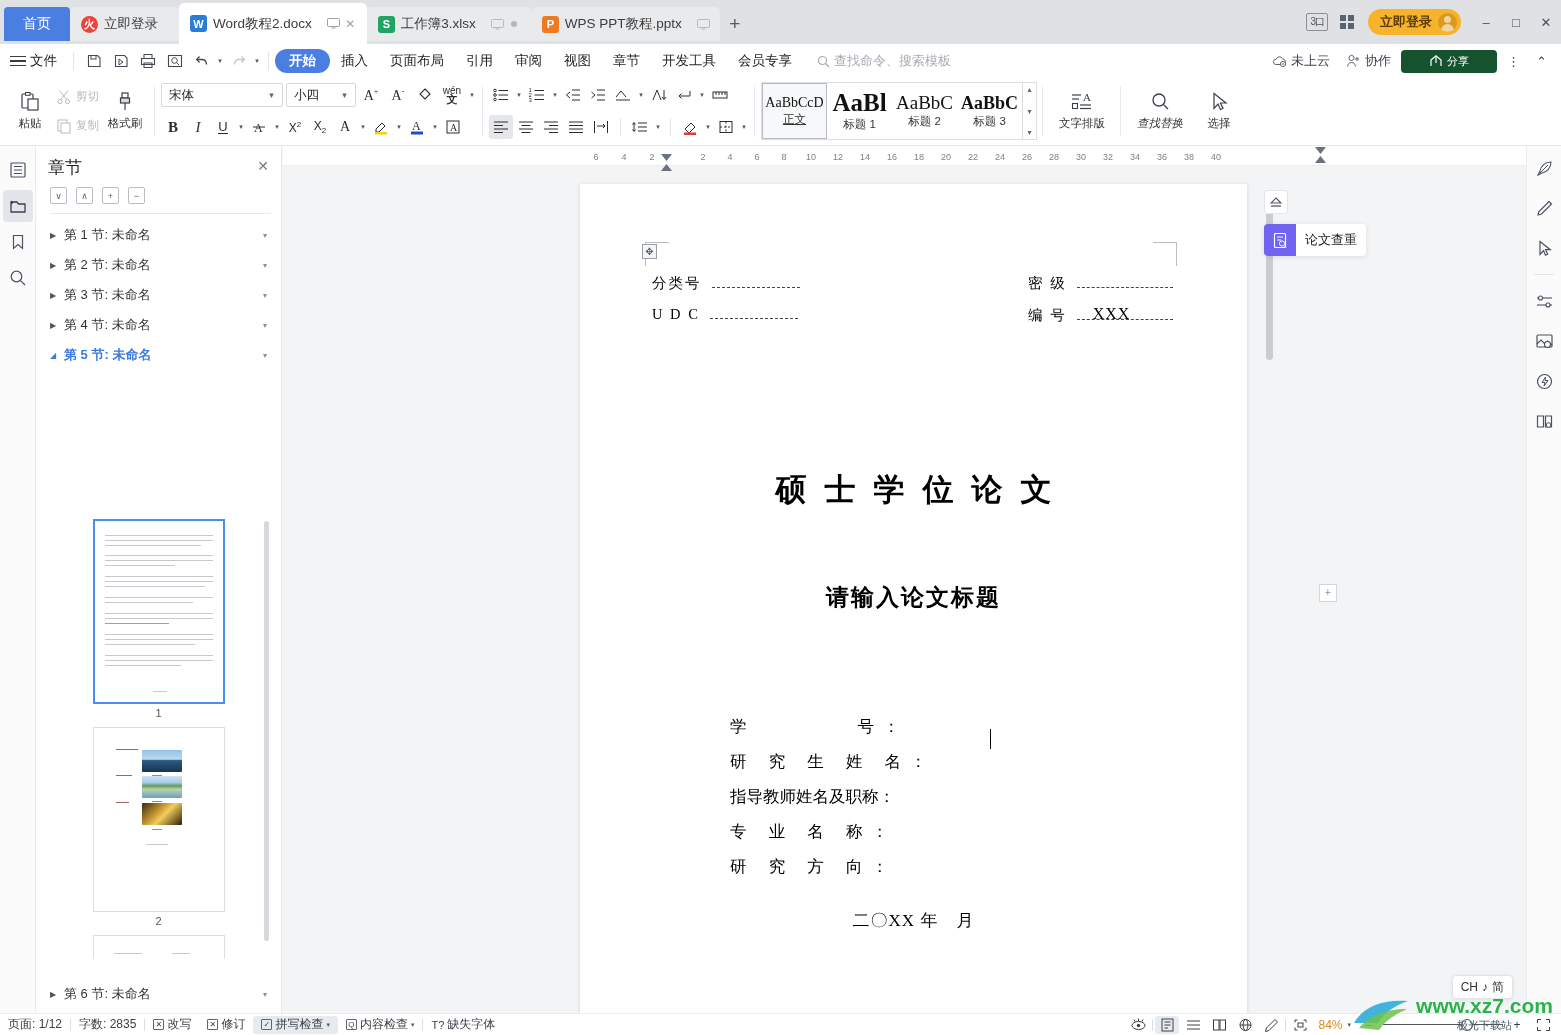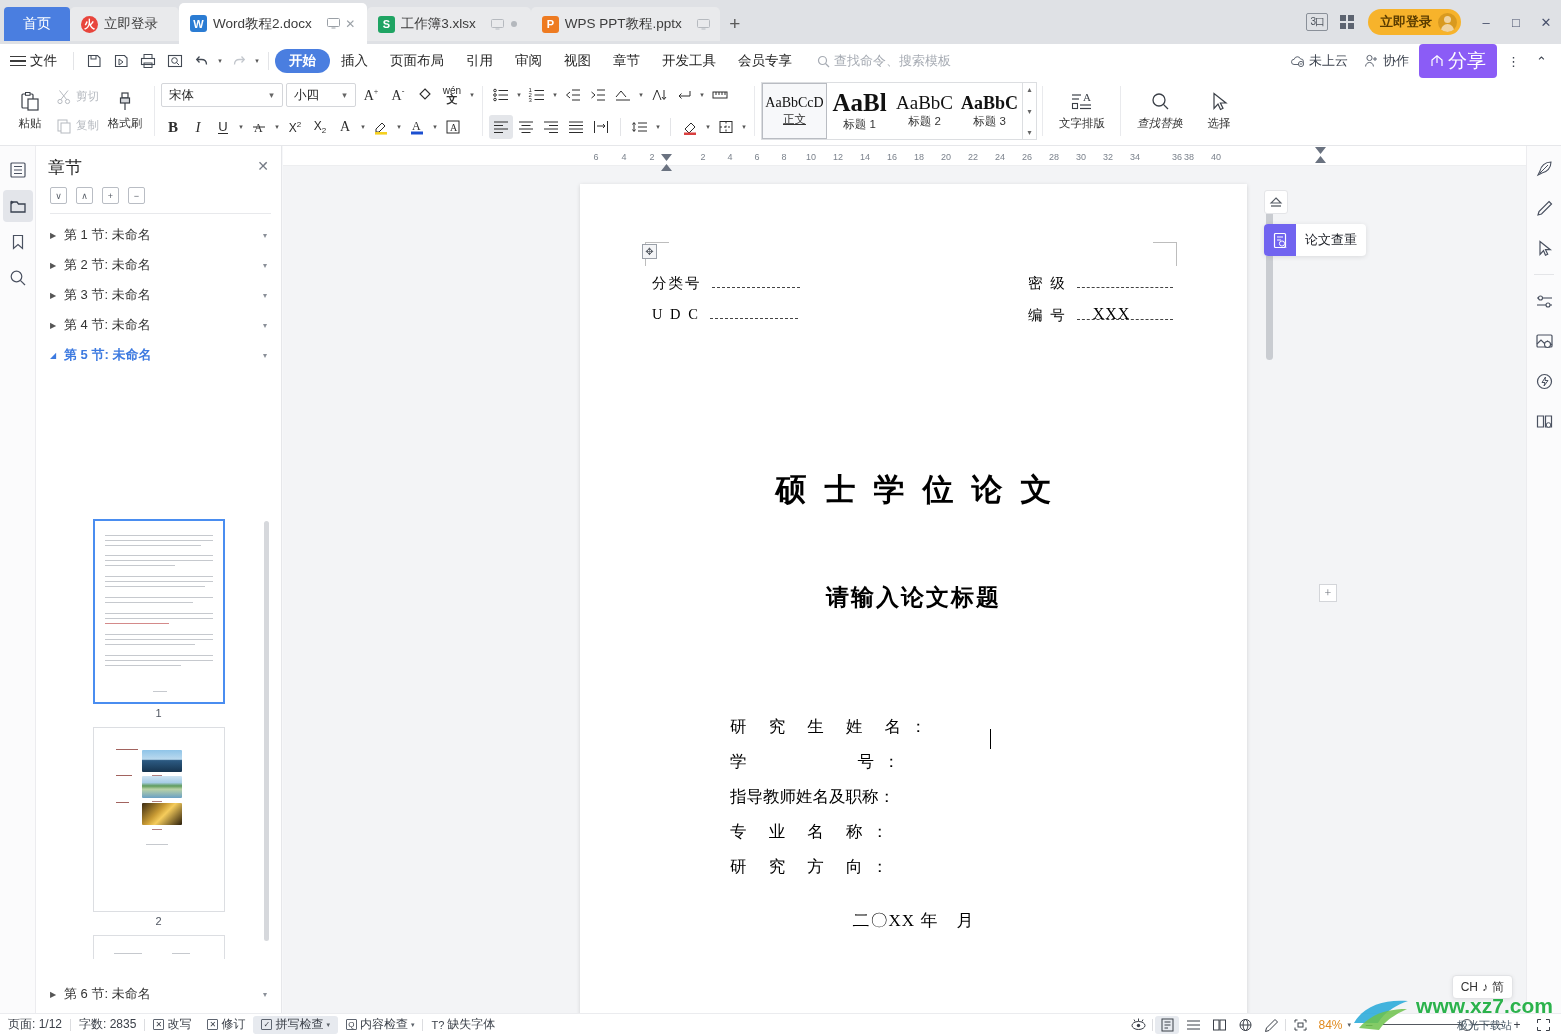--- a/index.html
+++ b/index.html
@@ -83,22 +83,22 @@
   .msep { width: 1px; height: 18px; background: #e3e4e7; margin: 0 6px; }
   .qicon { width: 27px; height: 26px; display: flex; align-items: center; justify-content: center;
     color: #434a54; }
   .qicon svg { display: block; }
   .mi { padding: 3px 11px; border-radius: 4px; color: #262626; white-space: nowrap; }
   .mi.active { background: #4a7ee0; color: #fff; font-weight: bold; border-radius: 12px; padding: 3px 14px; }
   .searchbox { display: flex; align-items: center; color: #a6abb3; font-size: 13px; margin-left: 14px; }
   .searchbox svg { margin-right: 4px; }
   .menurow-right { margin-left: auto; display: flex; align-items: center; padding-right: 8px; gap: 4px; }
   .mr-item { display: flex; align-items: center; font-size: 13px; color: #3e4450; padding: 3px 6px; gap: 4px; }
-  .share-btn { background: #8b5cf6; color: #fff; border-radius: 4px; padding: 4px 11px;
-    font-size: 19px; display: flex; align-items: center; gap: 4px; }
+  .share-btn { background: #14532d; color: #fff; border-radius: 4px; padding: 4px 28px;
+    font-size: 11px; display: flex; align-items: center; gap: 4px; }
 
   
   .ribbon {
     position: absolute; top: 78px; left: 0; width: 1561px; height: 68px;
     background: #fff; display: flex; align-items: flex-start; border-bottom: 1px solid #e6e7ea;
   }
   .rgroup { display: flex; align-items: flex-start; height: 66px; padding: 2px 6px;
     position: relative; }
   .rgroup:after { content: ""; position: absolute; right: 0; top: 8px; bottom: 8px;
     width: 1px; background: #e9eaed; }
@@ -895,21 +895,21 @@
         <span class="ruler-num" style="left:312px;">16</span>
         <span class="ruler-num" style="left:339px;">18</span>
         <span class="ruler-num" style="left:366px;">20</span>
         <span class="ruler-num" style="left:393px;">22</span>
         <span class="ruler-num" style="left:420px;">24</span>
         <span class="ruler-num" style="left:447px;">26</span>
         <span class="ruler-num" style="left:474px;">28</span>
         <span class="ruler-num" style="left:501px;">30</span>
         <span class="ruler-num" style="left:528px;">32</span>
         <span class="ruler-num" style="left:555px;">34</span>
-        <span class="ruler-num" style="left:582px;margin-left:15px;">36</span>
+        <span class="ruler-num" style="left:582px;">36</span>
         <span class="ruler-num" style="left:609px;">38</span>
         <span class="ruler-num" style="left:636px;">40</span>
       </div>
       <div style="position:absolute;left:378px;top:1px;">
         <svg width="11" height="7">
             <path d="M0 0h11L5.5 7z" fill="#6a7280"></path>
           </svg>
       </div>
       <div style="position:absolute;left:378px;top:11px;">
         <svg width="11" height="7">
@@ -946,22 +946,22 @@
         <span>编 号</span>
         <span class="dashline" style="width:96px;margin-left:10px;position:relative;">
           <span style="position:absolute;left:16px;top:-2px;letter-spacing:1px;font-size:16px;">XXX</span>
         </span>
       </div>
 
       <div class="doctitle">硕士学位论文</div>
       <div class="subtitle">请输入论文标题</div>
 
       <div class="infoblock">
+        <div><span class="sp3">学　　　　号：</span></div>
         <div><span class="sp3">研 究 生 姓 名：</span></div>
-        <div><span class="sp3">学　　　　号：</span></div>
         <div><span>指导教师姓名及职称：</span></div>
         <div><span class="sp3">专 业 名 称：</span></div>
         <div><span class="sp3">研 究 方 向：</span></div>
       </div>
 
       <div class="caret-text"></div>
       <div class="datecenter">二〇XX 年　月</div>
 
       <div class="plusbtn" style="right:-90px; top:400px;">+</div>
 

